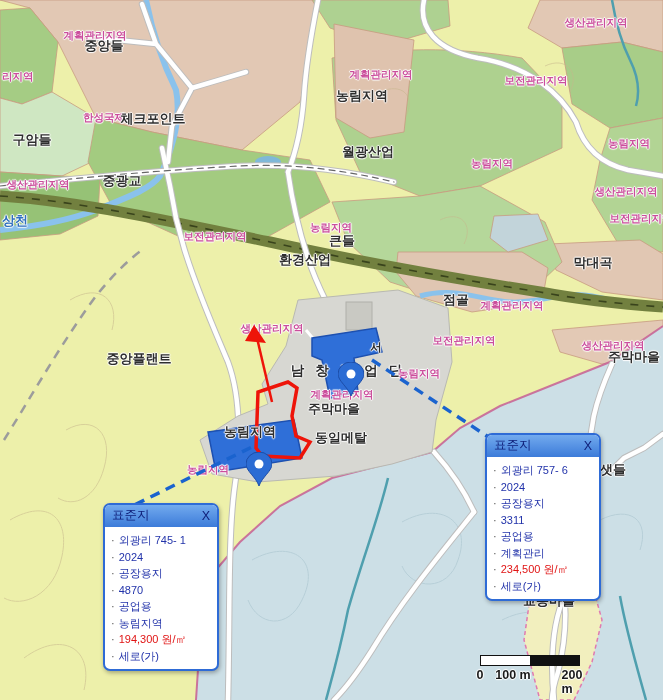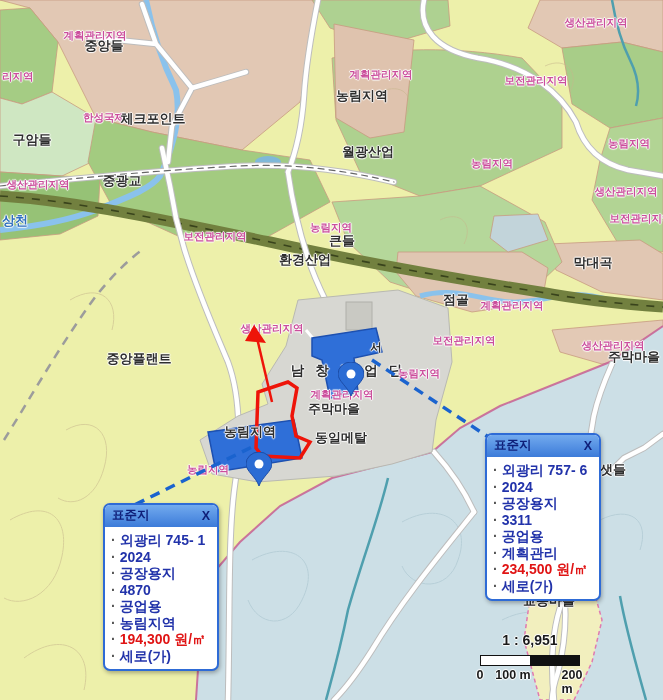--- a/index.html
+++ b/index.html
@@ -17,24 +17,24 @@
   .sp{letter-spacing:11px;font-size:13.5px;}
   .frag{font-size:11.5px;}
   .subject{color:#ee1409;font-size:40px;letter-spacing:6px;z-index:6;text-shadow:none;}
   
   .marker{position:absolute;transform:translate(-50%,-100%);z-index:8;cursor:pointer;}
   
   .popup{position:absolute;width:112px;background:#fff;border:2px solid #2e6bd6;border-radius:7px;
          box-shadow:1px 2px 4px rgba(0,0,0,.3);z-index:10;overflow:hidden;}
   .popup-title{display:flex;justify-content:space-between;align-items:center;
          background:linear-gradient(#72aaee,#3c7bd9);padding:2px 7px 3px 7px;
-         font-size:12.5px;font-weight:bold;color:#0e1e78;}
+         font-size:12.5px;font-weight:normal;color:#0e1e78;}
   .popup-close{cursor:pointer;}
   .popup-body{list-style:none;margin:0;padding:5px 4px 5px 6px;}
-  .popup-body li{font-size:14px;font-weight:bold;color:#2233aa;line-height:16.5px;white-space:nowrap;}
+  .popup-body li{font-size:11px;font-weight:normal;color:#2233aa;line-height:16.5px;white-space:nowrap;}
   .popup-body li::before{content:"·";margin-right:4px;color:#555;}
   .popup-body li.price{color:#e01414;}
   
   .scalebox{position:absolute;left:449px;top:632px;width:162px;height:56px;z-index:9;color:#1a1a1a;font-weight:bold;}
   .scale-ratio{text-align:center;font-size:14px;text-shadow:1px 0 1px #fff,-1px 0 1px #fff,0 1px 1px #fff,0 -1px 1px #fff;}
   .scale-bar{position:absolute;left:31px;top:23px;width:98px;height:9px;border:1.5px solid #111;display:flex;}
   .seg{flex:1;} .seg.w{background:#fff;} .seg.b{background:#111;}
   .scale-ticks span{position:absolute;top:36px;transform:translateX(-50%);font-size:12.5px;
         text-shadow:1px 0 1px #fff,-1px 0 1px #fff,0 1px 1px #fff,0 -1px 1px #fff;}
 </style>
@@ -242,21 +242,20 @@
     <li>공장용지</li>
     <li>3311</li>
     <li>공업용</li>
     <li>계획관리</li>
     <li class="price">234,500 원/㎡</li>
     <li>세로(가)</li>
   </ul>
 </div>
 
 <div class="scalebox">
-  <div class="scale-ratio">1 : 6,951</div>
   <div class="scale-bar">
     <span class="seg w"></span>
     <span class="seg b"></span>
   </div>
   <div class="scale-ticks">
     <span style="left:31px">0</span>
     <span style="left:64px">100 m</span>
     <span style="left:129px">200 m</span>
   </div>
 </div>

